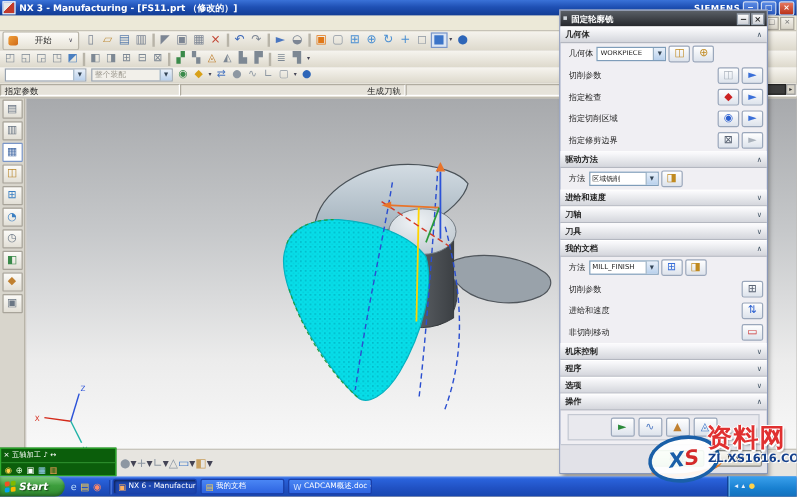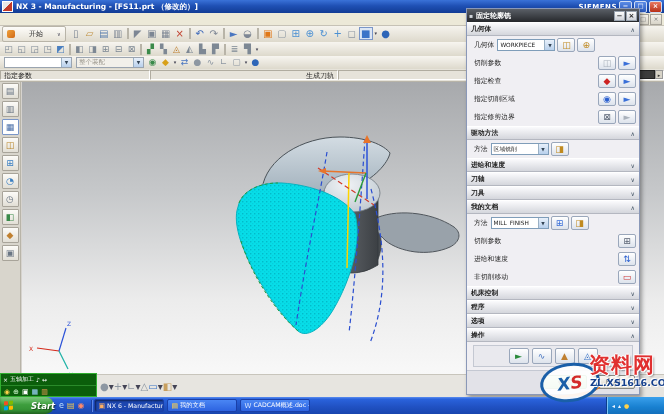--- a/index.html
+++ b/index.html
@@ -101,21 +101,21 @@
   .btn-cancel{width:44px;height:14px;border:1px solid #8a8a84;border-radius:2px;font-size:7px;
     background:linear-gradient(#fbfaf6,#dcd8cc);}
   
   .recorder{position:absolute;left:0;top:373px;width:97px;height:24px;background:#0b5e0b;
     border:1px solid #2fae2f;z-index:30;color:#fff;box-sizing:border-box;}
   .rec-row1{display:flex;align-items:center;gap:2px;height:11px;font-size:6px;padding:0 2px;border-bottom:1px solid #2a8a2a;}
   .rec-row2{display:flex;align-items:center;gap:3px;height:11px;padding:0 3px;font-size:7px;}
   
   .taskbar{position:absolute;left:0;top:397px;right:0;height:17px;z-index:40;display:flex;align-items:center;
     background:linear-gradient(180deg,#5c8ef0 0%,#2a63dc 12%,#2152c4 55%,#1845ae 100%);}
-  .start{height:17px;width:54px;border-radius:0 9px 9px 0;display:flex;align-items:center;gap:18px;
+  .start{height:17px;width:54px;border-radius:0 9px 9px 0;display:flex;align-items:center;gap:3px;
     padding-left:4px;box-sizing:border-box;color:#fff;font-size:8.5px;font-weight:bold;font-style:italic;
     background:linear-gradient(180deg,#7ecb7e 0%,#3d9e3d 45%,#2e8a2e 100%);box-shadow:inset 0 -2px 3px rgba(0,0,0,.3);
     text-shadow:1px 1px 1px rgba(0,0,0,.5);}
   .flag{display:grid;grid-template-columns:4px 4px;grid-template-rows:4px 4px;gap:1px;transform:skewY(-6deg);}
   .flag span{display:block;border-radius:1px;}
   .ql{display:flex;align-items:center;gap:3px;margin:0 5px;}
   .qli{font-size:8px;line-height:9px;}
   .tbdiv{width:1px;height:12px;background:#1a3fa0;box-shadow:1px 0 0 #5c86e8;margin:0 2px;}
   .tasks{display:flex;gap:3px;align-items:center;}
   .task{width:70px;height:13px;border-radius:2px;border:1px solid #1a3fa8;display:flex;align-items:center;gap:2px;

